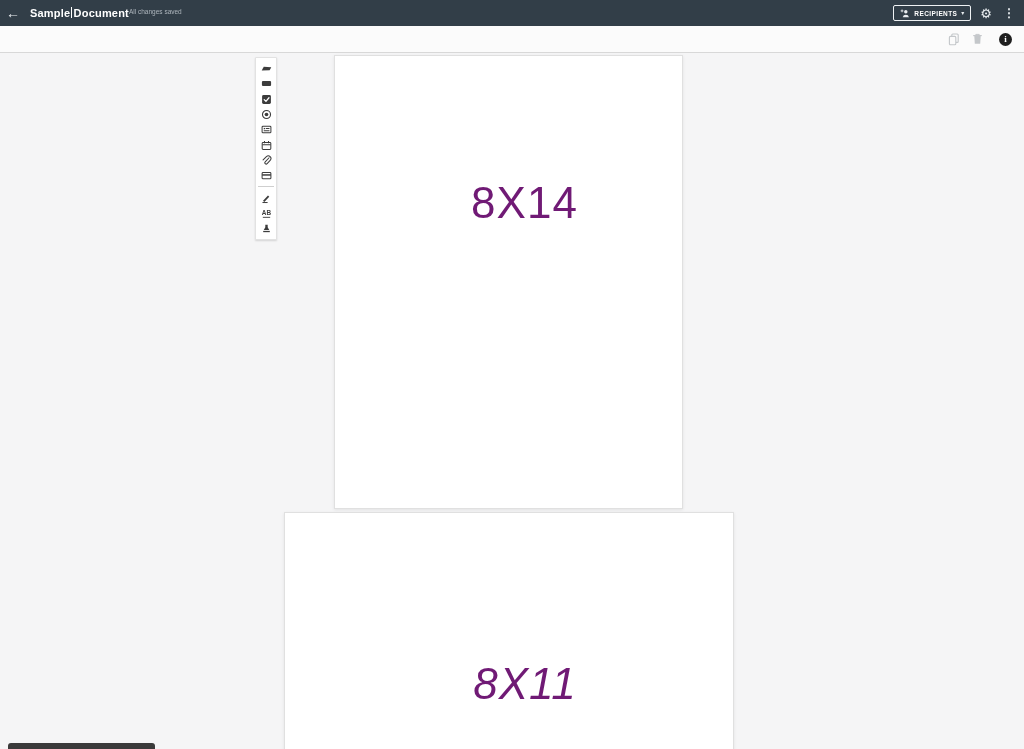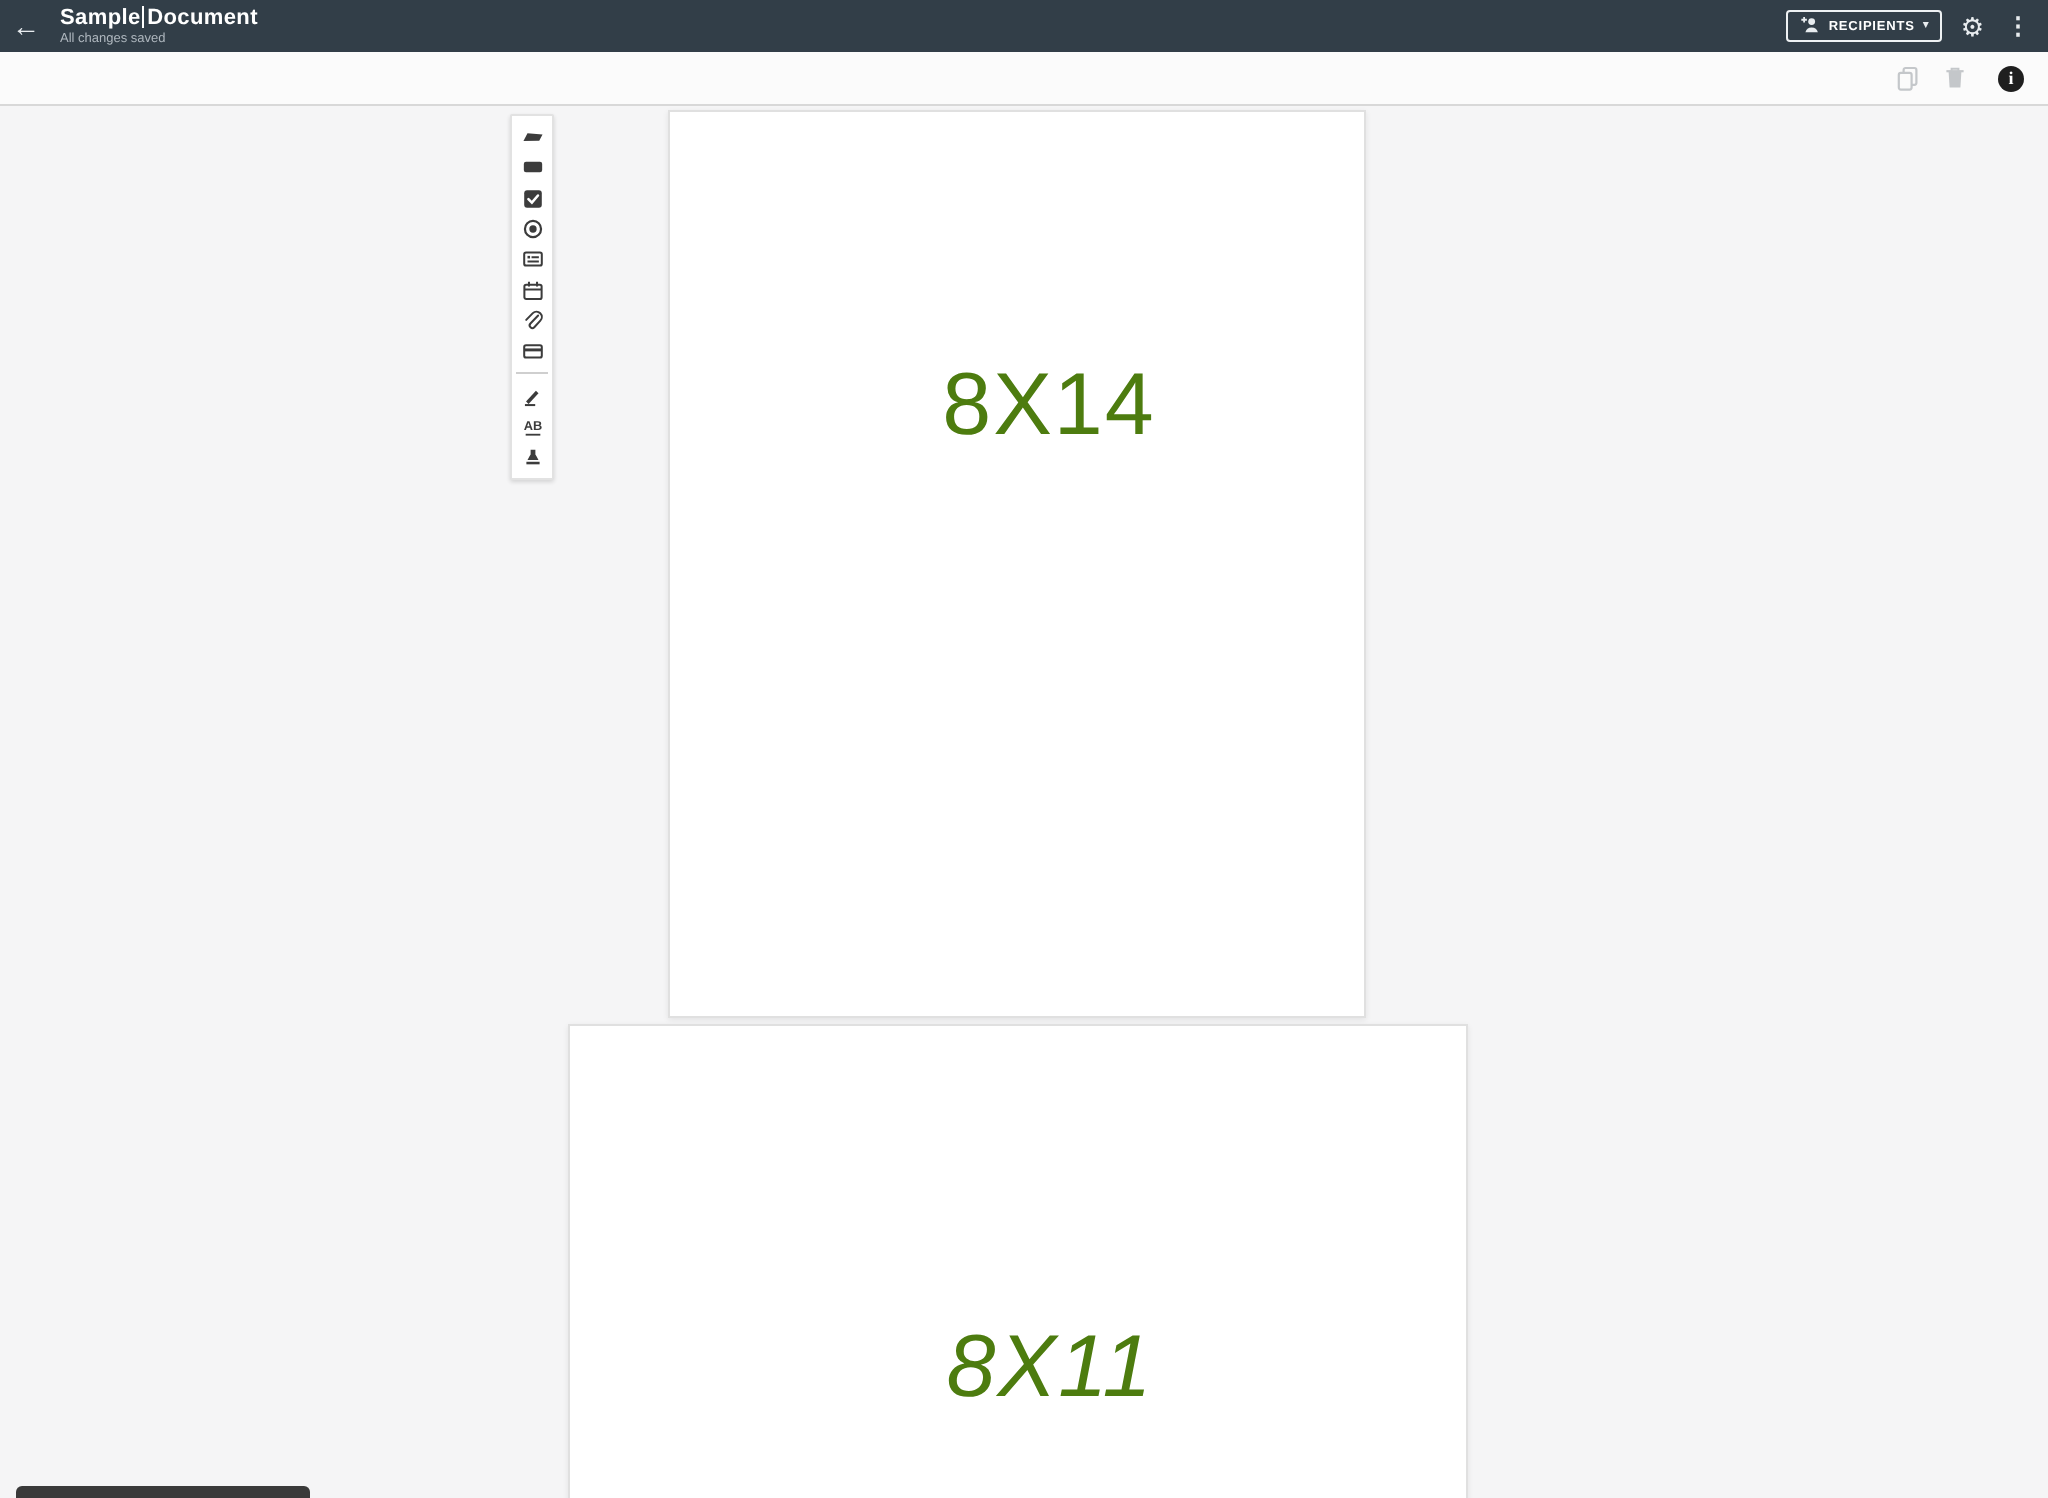--- a/index.html
+++ b/index.html
@@ -4,21 +4,21 @@
 <style>
   * { margin:0; padding:0; box-sizing:border-box; }
   html,body { width:1024px; height:749px; overflow:hidden;
     font-family:"Liberation Sans", sans-serif; background:#f5f5f6; }
 
   
   .app-bar { position:absolute; left:0; top:0; width:1024px; height:26px;
     background:#323e48; display:flex; align-items:center; z-index:30; }
   .back-btn { width:26px; height:26px; display:flex; align-items:center; justify-content:center;
     color:#e8ecef; font-size:14px; cursor:pointer; }
-  .title-wrap { display:flex; flex-direction:column; justify-content:center; margin-left:4px; position:relative; }
+  .title-wrap { display:flex; flex-direction:row; justify-content:center; margin-left:4px; position:relative; }
   .doc-title { color:#ffffff; font-size:11px; font-weight:bold; letter-spacing:.2px; line-height:12px; }
   .title-caret { position:absolute; left:41px; top:0px; width:1px; height:11px; background:#ffffff; }
   .doc-status { color:#aeb6bd; font-size:6.5px; line-height:8px; margin-top:1px; }
   .bar-right { margin-left:auto; display:flex; align-items:center; gap:9px; padding-right:7px; }
   .recipients-btn { display:flex; align-items:center; gap:4px; height:16px; padding:0 6px;
     border:1px solid #eef1f3; border-radius:2px; color:#ffffff; cursor:pointer; }
   .recipients-btn .lbl { font-size:6.5px; font-weight:bold; letter-spacing:.4px; }
   .recipients-btn .caret { font-size:6px; line-height:6px; color:#e8ecef; }
   .gear-btn { color:#e8ecef; font-size:13px; line-height:13px; cursor:pointer; }
   .kebab-btn { color:#e8ecef; font-size:12px; font-weight:bold; line-height:12px; cursor:pointer; padding:0 2px; }
@@ -41,21 +41,21 @@
     display:flex; flex-direction:column; align-items:center; padding:3px 0; z-index:20; }
   .tool { width:22px; height:15.3px; display:flex; align-items:center; justify-content:center; cursor:pointer; }
   .tool svg { display:block; }
   .palette-divider { width:16px; height:1px; background:#cfcfcf; margin:3px 0; }
 
   
   .page { position:absolute; background:#ffffff; border:1px solid #e0e0e0;
     box-shadow:0 1px 3px rgba(0,0,0,.08); text-align:center; }
   .page-1 { left:334px; top:2px; width:349px; height:454px; }
   .page-2 { left:284px; top:459px; width:450px; height:618px; }
-  .page-label { font-size:44px; color:#4d7c0f; letter-spacing:1px;padding-left:32px; }
+  .page-label { font-size:44px; color:#701a75; letter-spacing:1px;padding-left:32px; }
   .page-1 .page-label { padding-top:122px; }
   .page-2 .page-label { padding-top:146px;font-style:italic; }
 
   
   .zoom-bar { position:absolute; left:8px; top:690px; width:147px; height:12px;
     background:#3a3a3a; border-radius:3px 3px 0 0; cursor:pointer; }
 </style>
 </head>
 <body>
 

